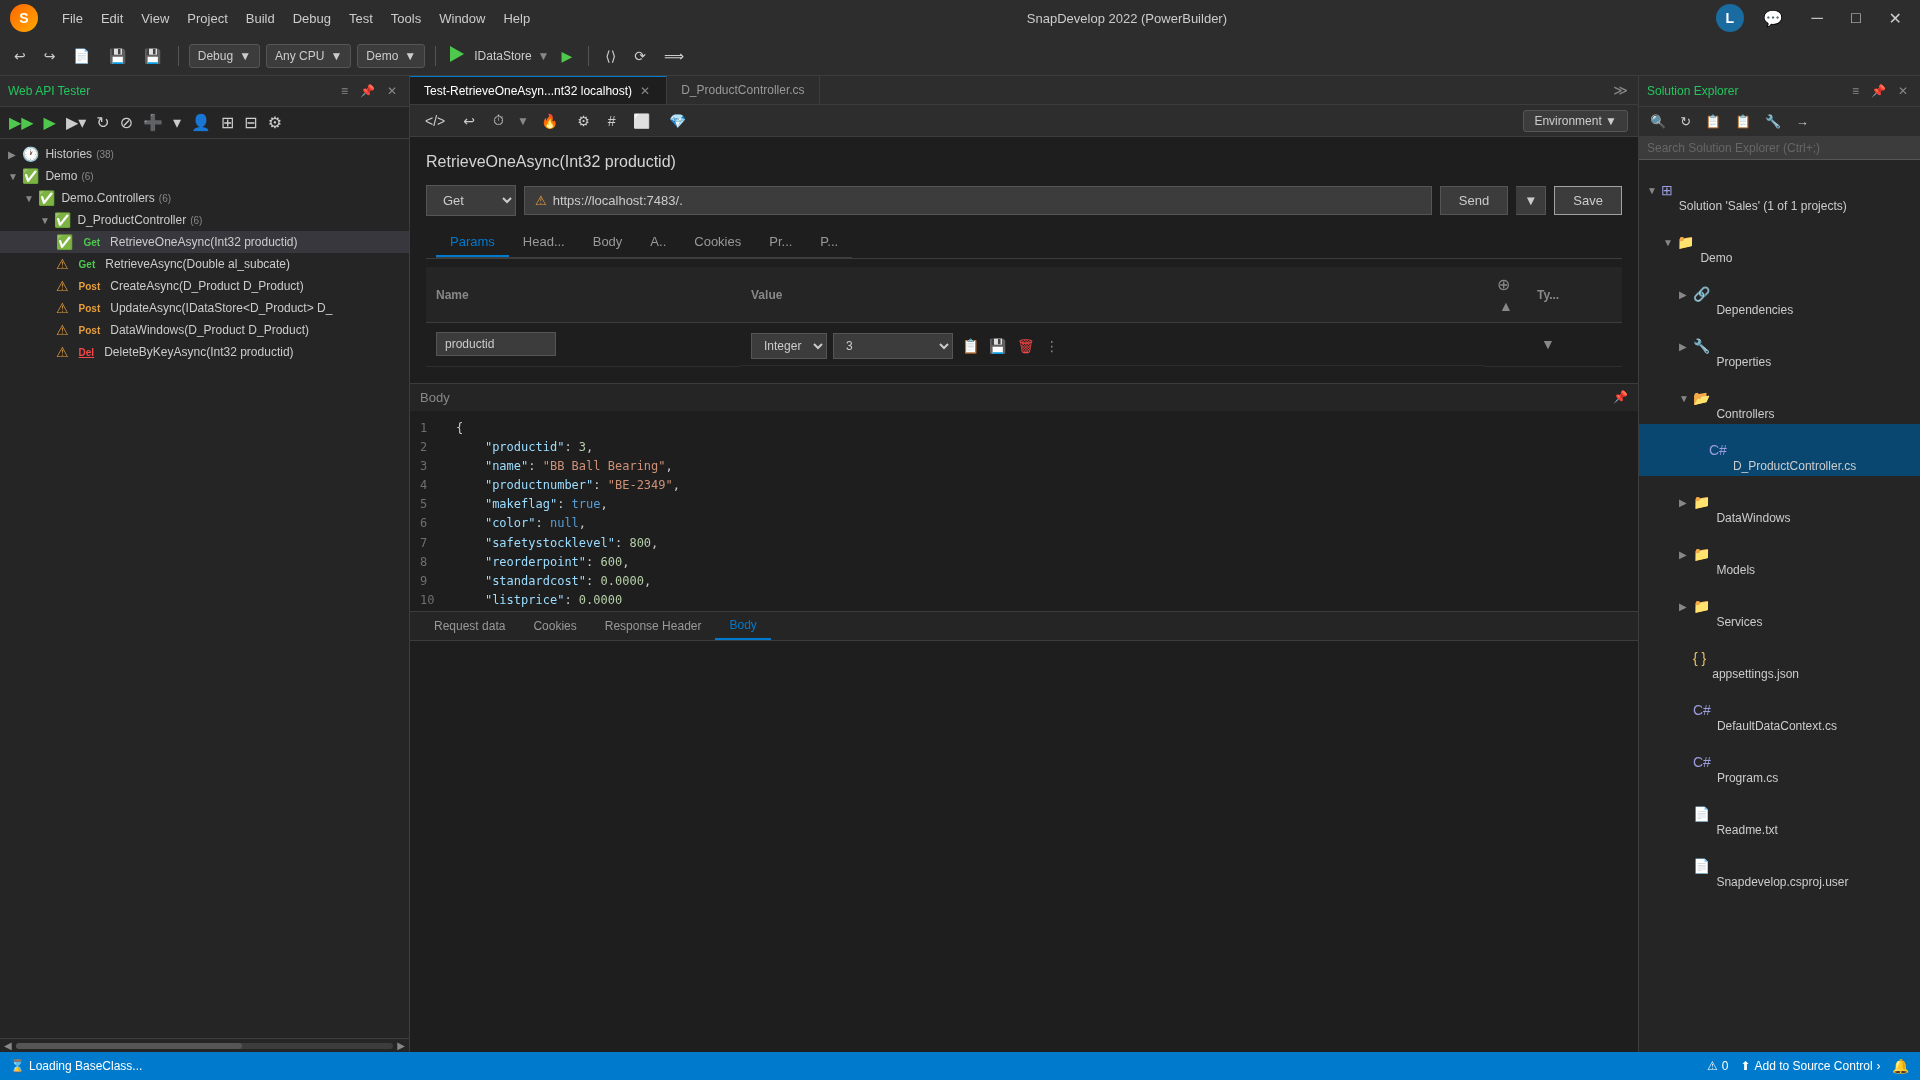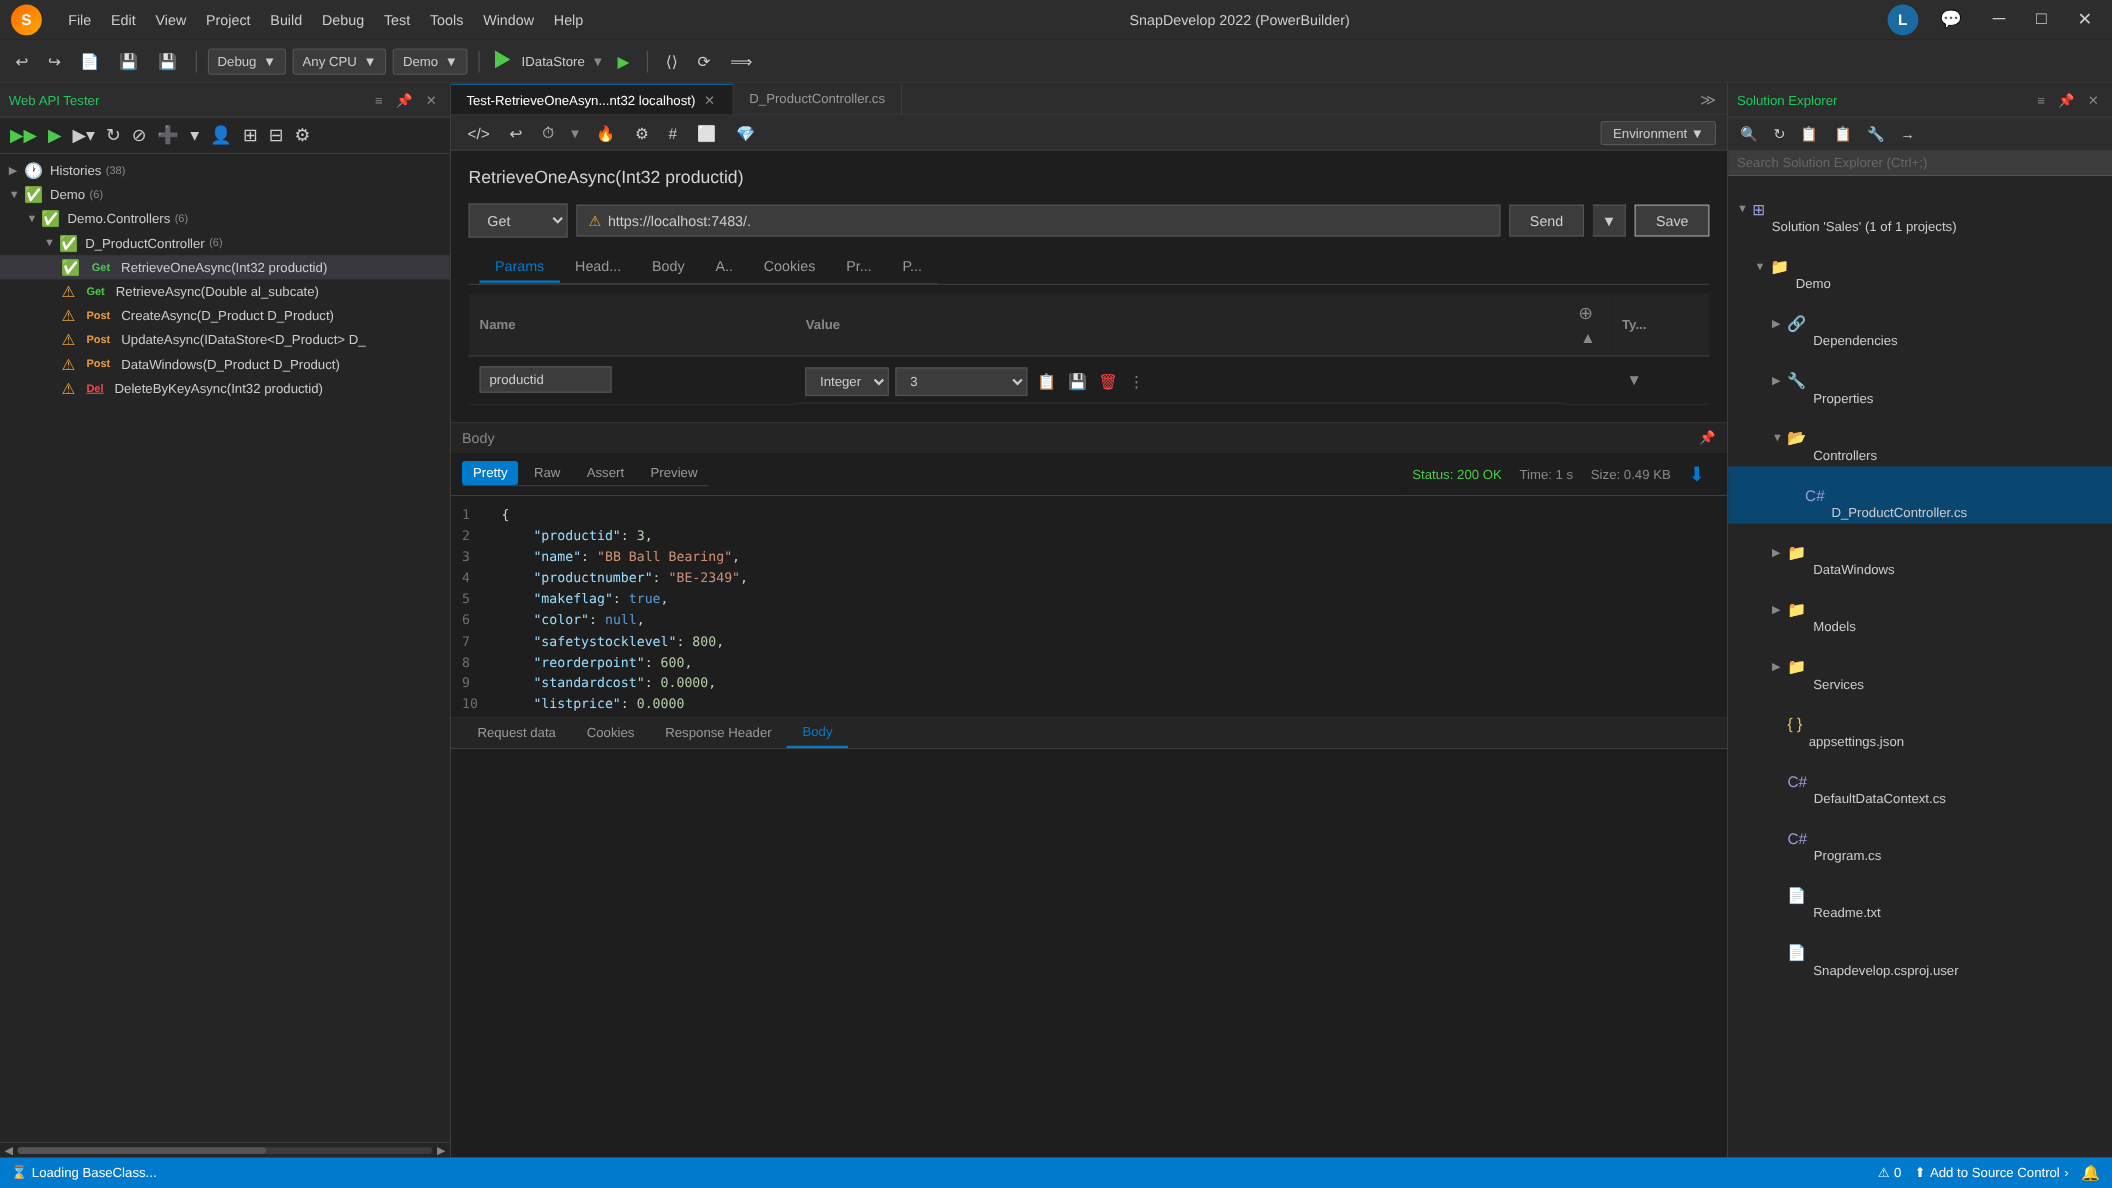--- a/index.html
+++ b/index.html
@@ -113,21 +113,21 @@
     .json-line { white-space: pre; line-height: 1.6; }
     .json-num { color: #cccccc; min-width: 28px; display: inline-block; color: #6e6e6e; margin-right: 8px; }
     .json-key { color: #9cdcfe; }
     .json-string { color: #ce9178; }
     .json-number { color: #b5cea8; }
     .json-bool { color: #569cd6; }
     .json-null { color: #569cd6; }
     .json-punct { color: #cccccc; }
     
     
-    .right-panel { width: 350px; background: #252526; border-left: 1px solid #3d3d3d; display: flex; flex-direction: column; flex-shrink: 0; }
+    .right-panel { width: 282px; background: #252526; border-left: 1px solid #3d3d3d; display: flex; flex-direction: column; flex-shrink: 0; }
     .sol-toolbar { display: flex; align-items: center; padding: 4px 6px; gap: 4px; border-bottom: 1px solid #3d3d3d; background: #2d2d2d; }
     .sol-tool-btn { background: none; border: none; color: #cccccc; cursor: pointer; font-size: 13px; padding: 3px 5px; }
     .sol-search { width: 100%; background: #3c3c3c; border: none; border-bottom: 1px solid #555; color: #cccccc; padding: 4px 8px; font-size: 12px; outline: none; }
     .sol-search::placeholder { color: #666; }
     
     
     .sol-tree { flex: 1; overflow-y: auto; padding: 4px 0; }
     .sol-item { display: flex; align-items: center; padding: 3px 8px; cursor: pointer; }
     .sol-item.selected { background: #094771; }
     .sol-arrow { font-size: 10px; color: #888; margin-right: 4px; width: 10px; }
@@ -419,34 +419,20 @@
         </table>
       </div>
     </div>
 
     <div class="body-section">
       <div class="body-header">
         <span class="body-title">Body</span>
         <button class="pin-btn">📌</button>
       </div>
 
-      <div style="display:flex;align-items:center;justify-content:space-between;padding:4px 10px;background:#1e1e1e;border-bottom:1px solid #3d3d3d;">
-        <div class="body-tabs" style="padding:0;">
-          <div class="body-tab active">Pretty</div>
-          <div class="body-tab">Raw</div>
-          <div class="body-tab">Assert</div>
-          <div class="body-tab">Preview</div>
-        </div>
-        <div class="status-bar-api">
-          <span class="status-ok">Status: 200 OK</span>
-          <span class="status-info">Time: 1 s</span>
-          <span class="status-info">Size: 0.49 KB</span>
-          <button class="download-btn">⬇</button>
-        </div>
-      </div>
 
       <div class="json-view" style="height:200px;overflow-y:auto;position:relative;">
         <div class="json-line"><span class="json-num">1</span><span class="json-punct">{</span></div>
         <div class="json-line"><span class="json-num">2</span>    <span class="json-key">"productid"</span><span class="json-punct">: </span><span class="json-number">3</span><span class="json-punct">,</span></div>
         <div class="json-line"><span class="json-num">3</span>    <span class="json-key">"name"</span><span class="json-punct">: </span><span class="json-string">"BB Ball Bearing"</span><span class="json-punct">,</span></div>
         <div class="json-line"><span class="json-num">4</span>    <span class="json-key">"productnumber"</span><span class="json-punct">: </span><span class="json-string">"BE-2349"</span><span class="json-punct">,</span></div>
         <div class="json-line"><span class="json-num">5</span>    <span class="json-key">"makeflag"</span><span class="json-punct">: </span><span class="json-bool">true</span><span class="json-punct">,</span></div>
         <div class="json-line"><span class="json-num">6</span>    <span class="json-key">"color"</span><span class="json-punct">: </span><span class="json-null">null</span><span class="json-punct">,</span></div>
         <div class="json-line"><span class="json-num">7</span>    <span class="json-key">"safetystocklevel"</span><span class="json-punct">: </span><span class="json-number">800</span><span class="json-punct">,</span></div>
         <div class="json-line"><span class="json-num">8</span>    <span class="json-key">"reorderpoint"</span><span class="json-punct">: </span><span class="json-number">600</span><span class="json-punct">,</span></div>

